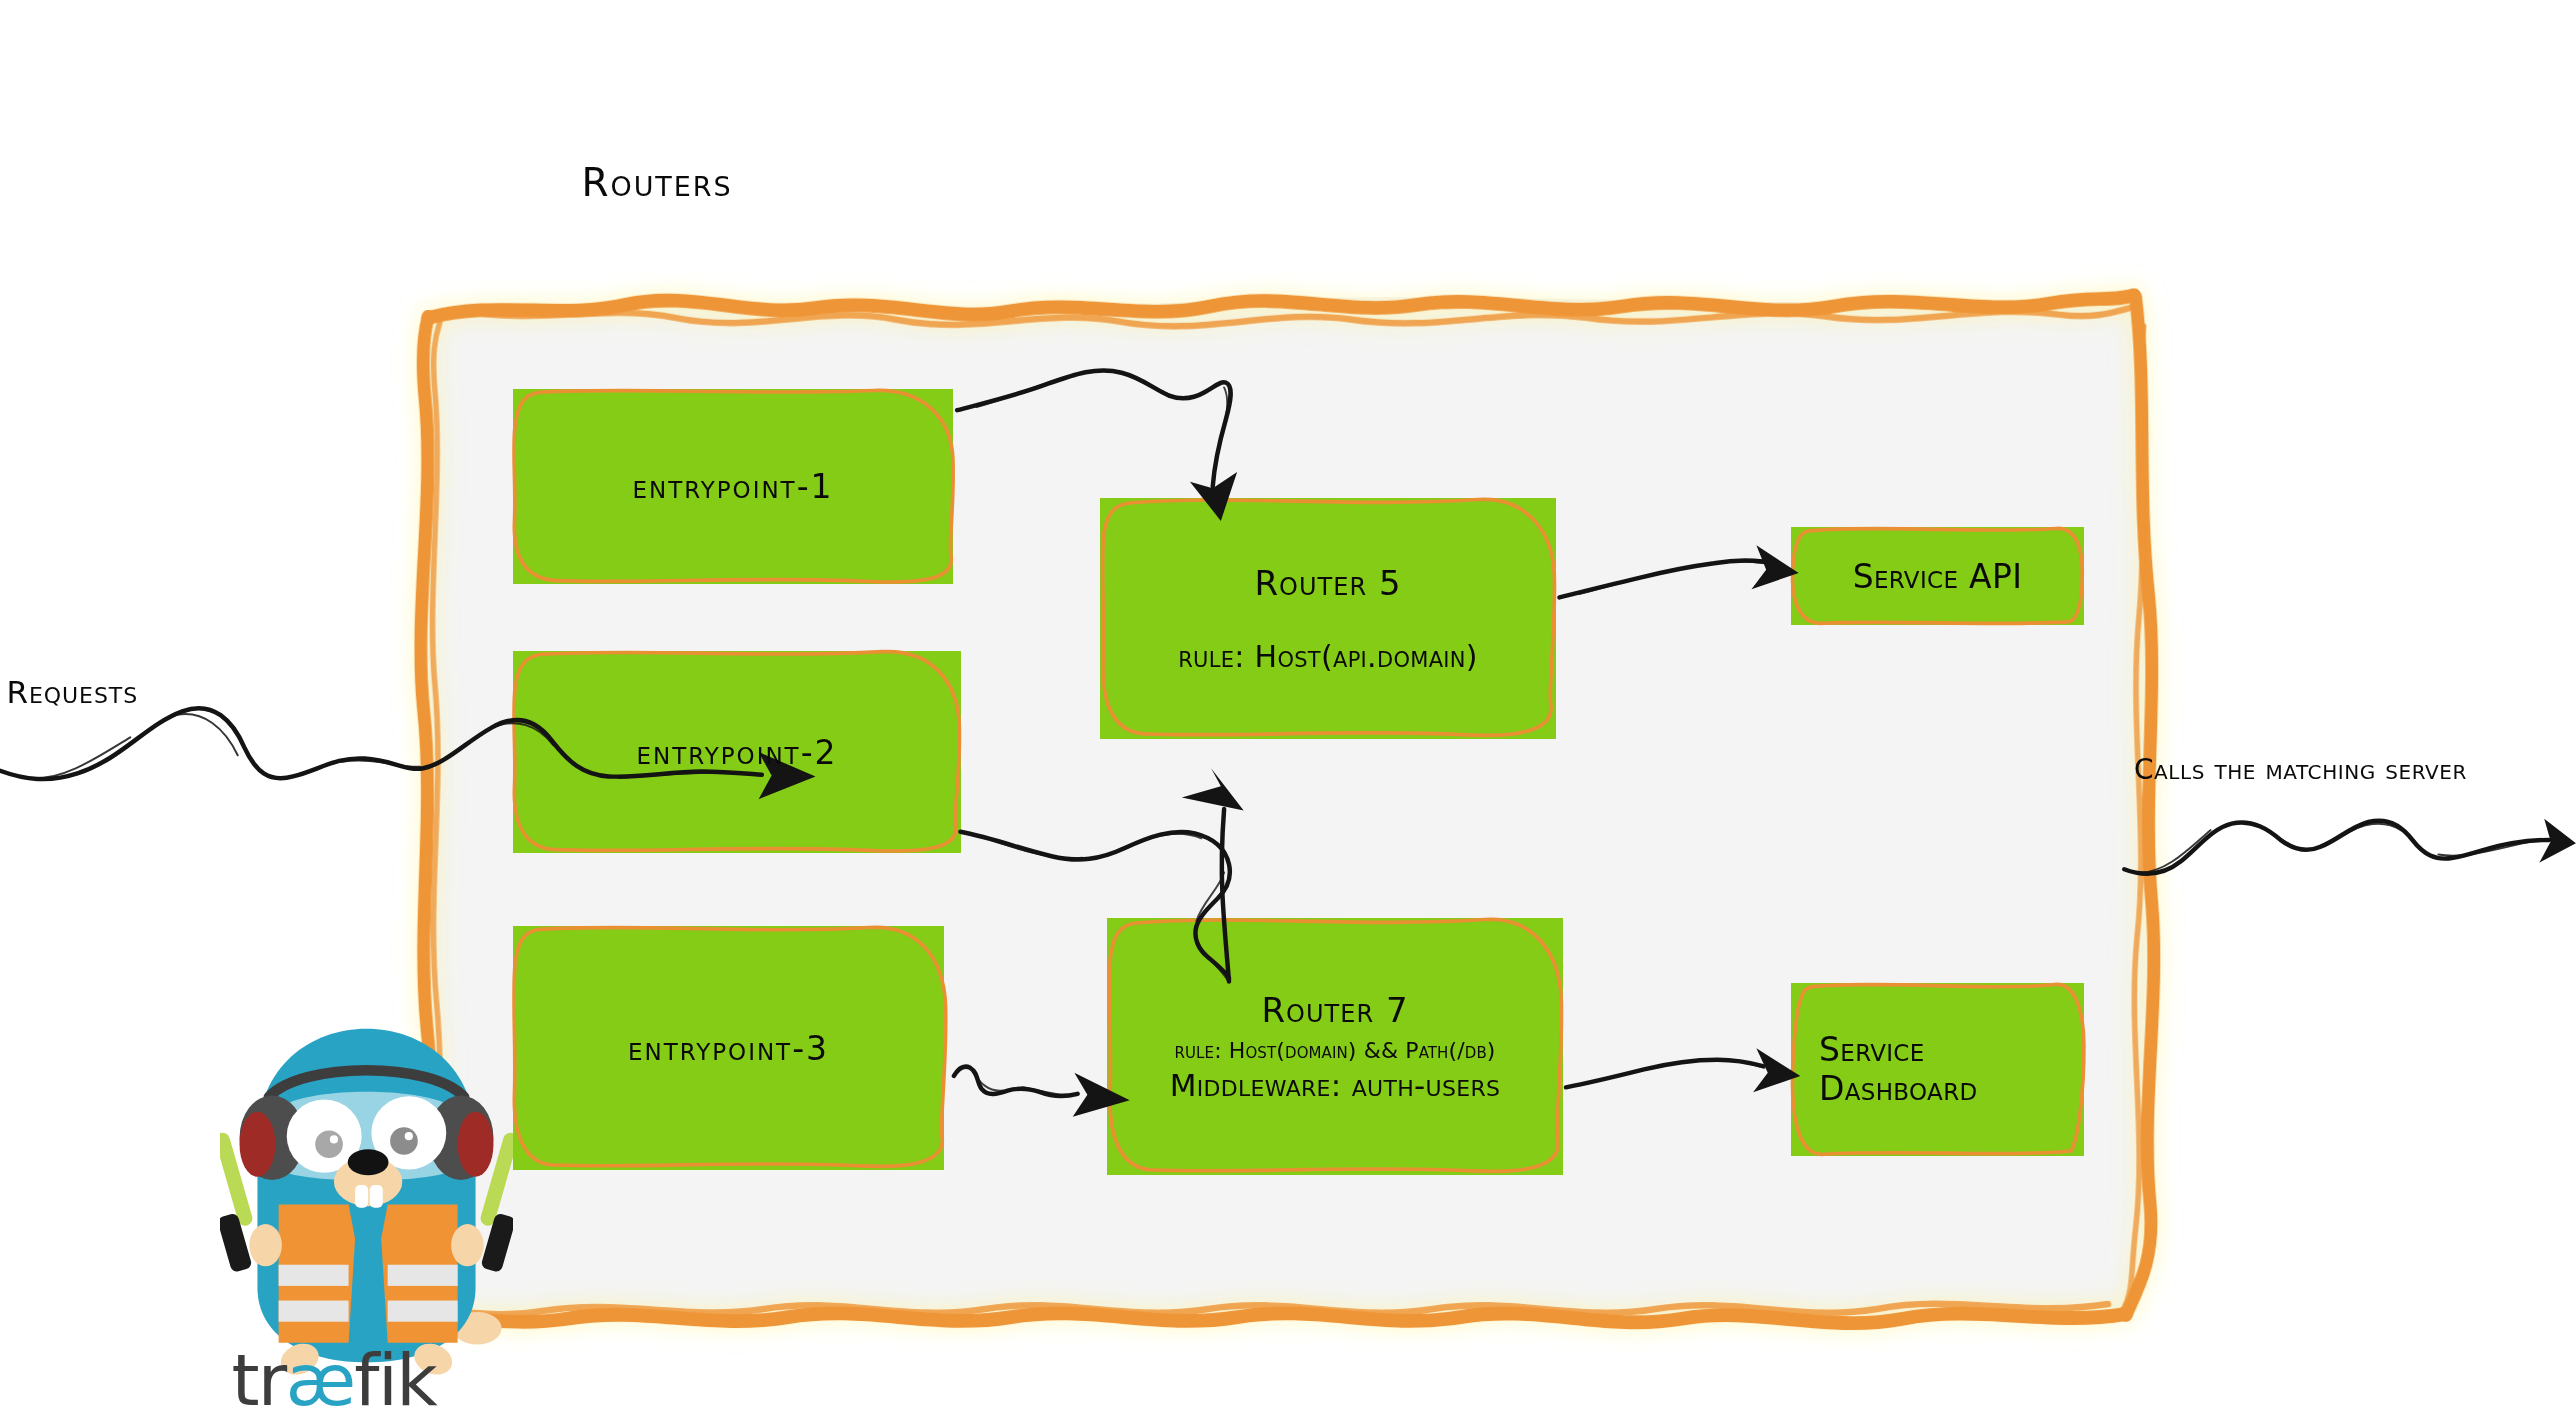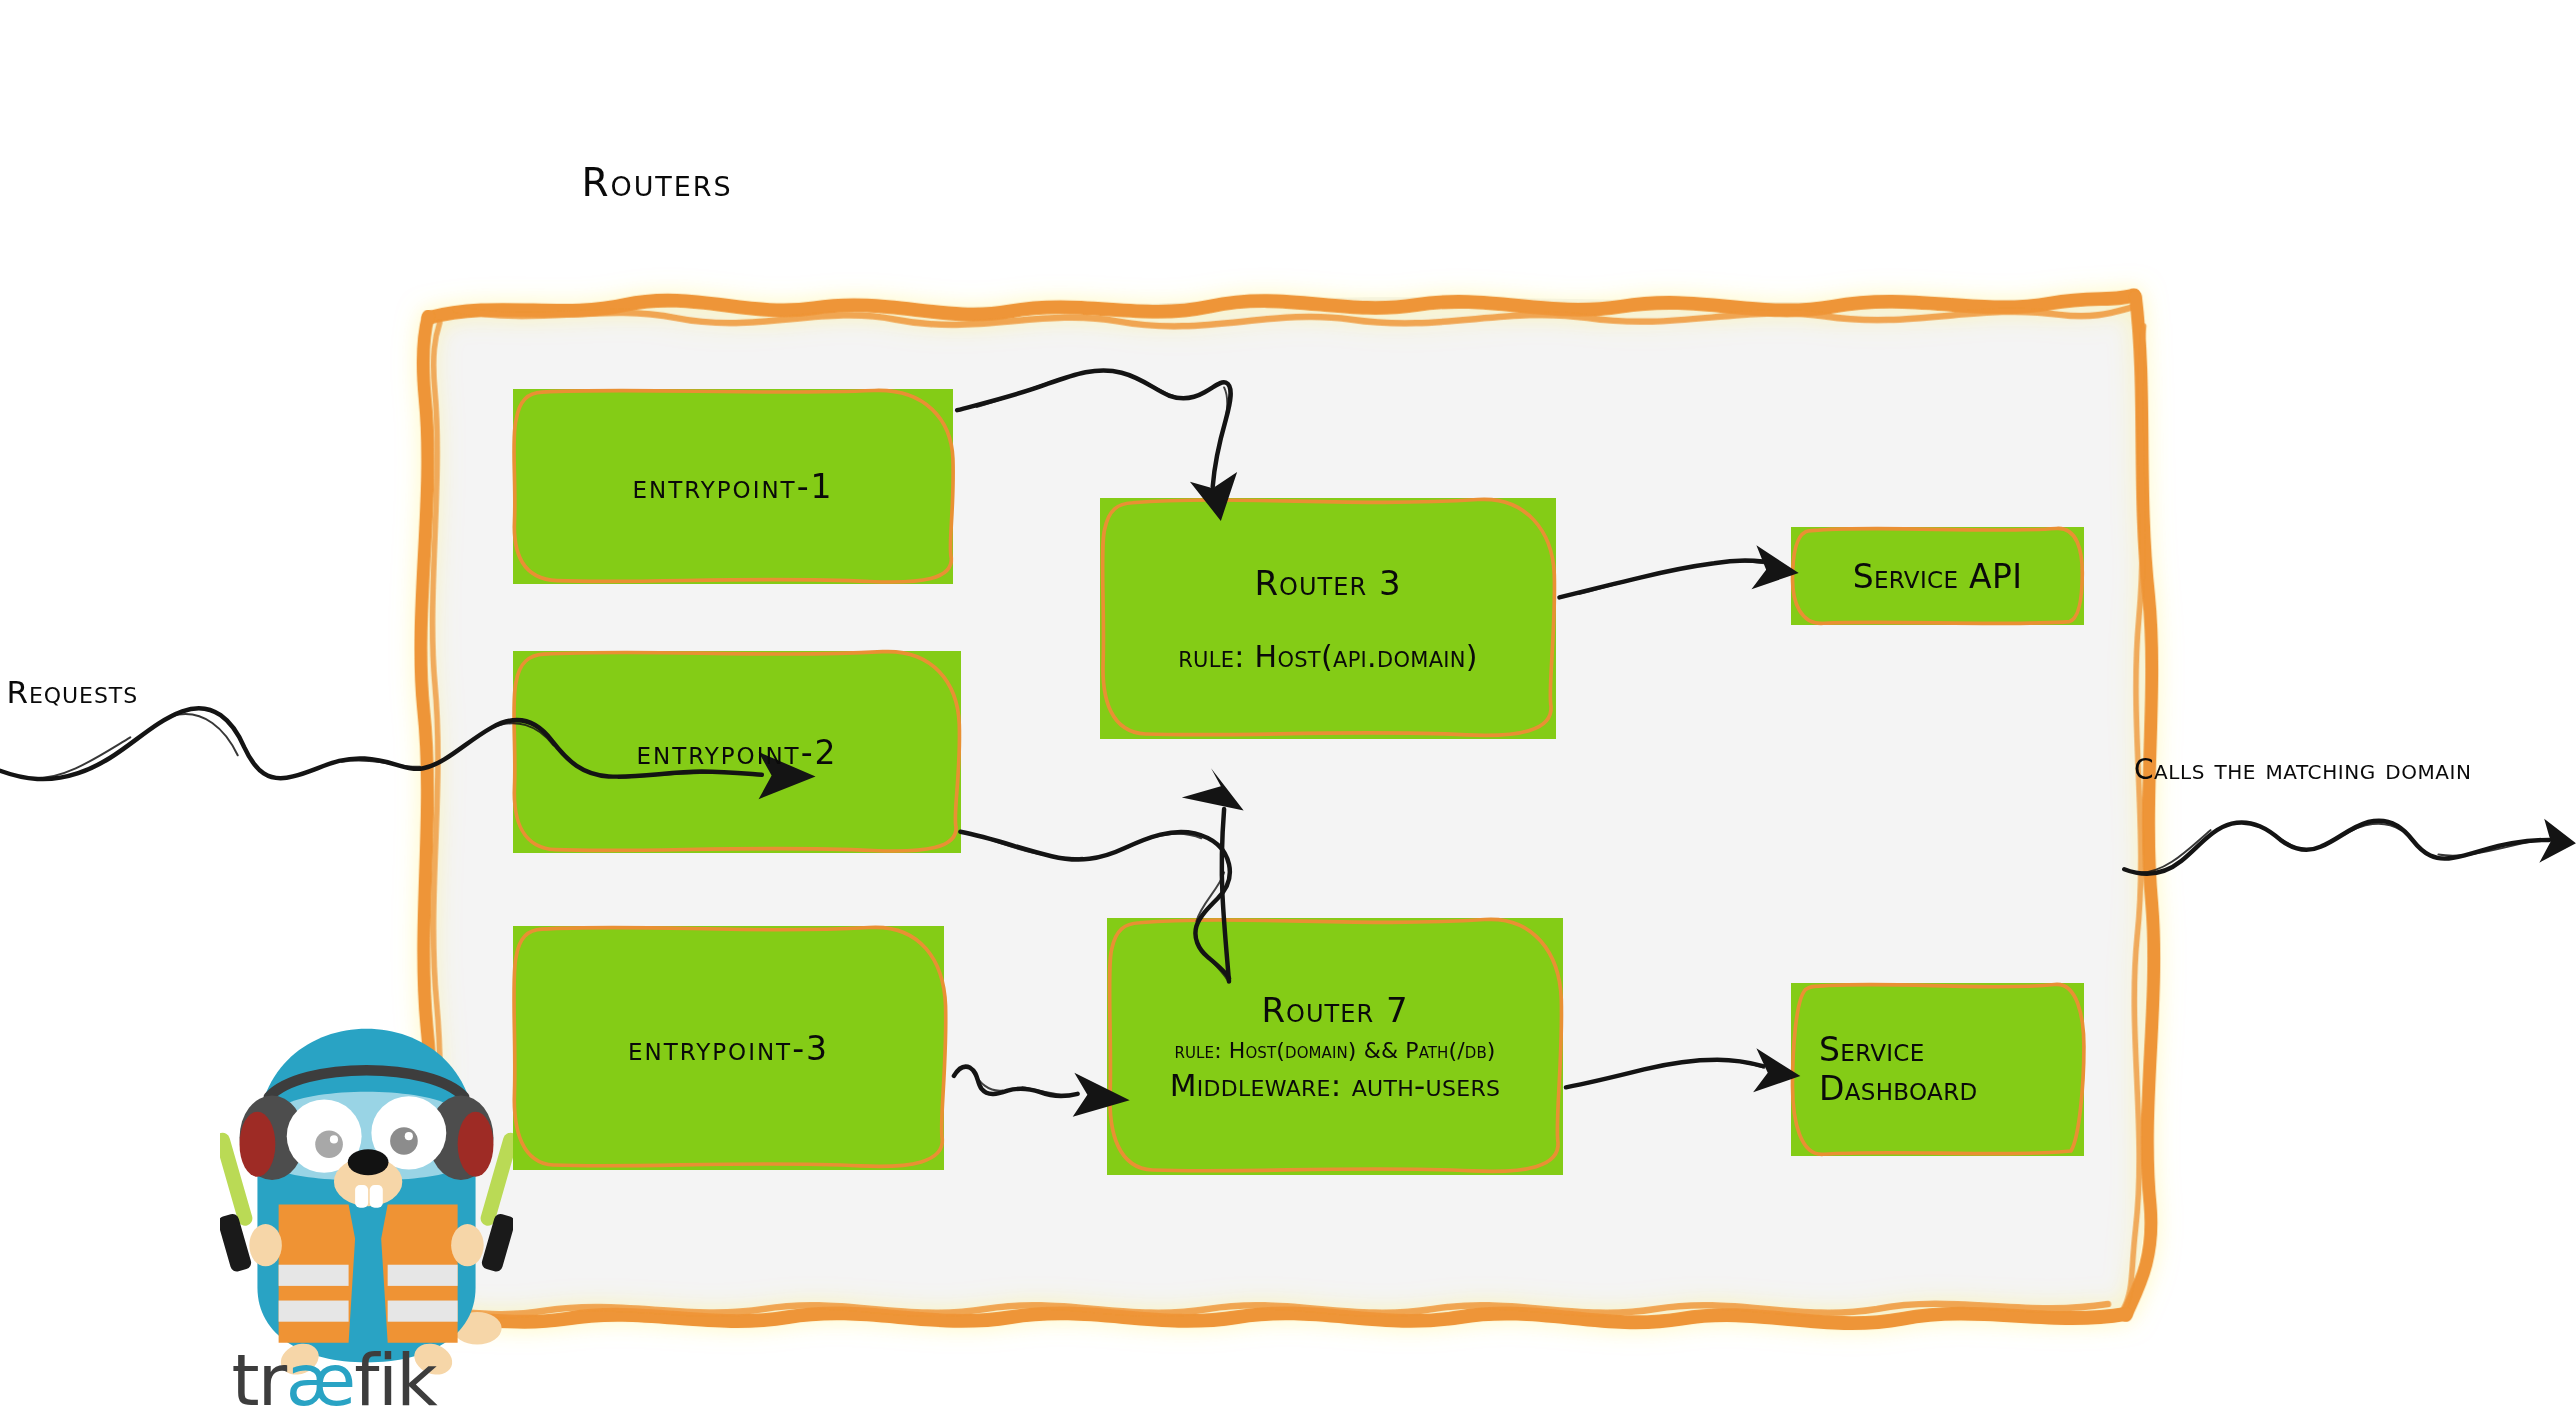--- a/index.html
+++ b/index.html
@@ -192,21 +192,21 @@
   <div class="node-label hand ep">entrypoint-3</div>
 </div>
 
 <div class="node" id="router1">
   <svg class="node-frame" viewBox="0 0 572 308" preserveAspectRatio="none" aria-hidden="true">
     <path d="M46,12 C170,2 320,18 470,8 C530,4 562,48 564,100
              C566,166 556,244 560,262 C562,292 520,300 456,297
              C310,290 180,300 62,296 C20,294 8,254 10,206
              C12,146 6,64 12,44 C17,20 28,13 46,12 Z" fill="none" stroke="#e99033" stroke-width="4.5" stroke-linecap="round"></path>
   </svg>
-  <div class="node-label hand router-title">Router 3</div>
+  <div class="node-label hand router-title">Router 5</div>
   <div class="node-label hand router-rule">rule: Host(api.domain)</div>
 </div>
 
 <div class="node" id="router2">
   <svg class="node-frame" viewBox="0 0 572 328" preserveAspectRatio="none" aria-hidden="true">
     <path d="M46,12 C170,2 320,18 470,8 C530,4 562,50 564,106
              C566,178 556,262 560,282 C562,312 520,320 456,317
              C310,310 180,320 62,316 C20,314 8,270 10,220
              C12,156 6,64 12,44 C17,20 28,13 46,12 Z" fill="none" stroke="#e99033" stroke-width="4.5" stroke-linecap="round"></path>
   </svg>
@@ -228,21 +228,21 @@
   <svg class="node-frame" viewBox="0 0 372 224" preserveAspectRatio="none" aria-hidden="true">
     <path d="M40,10 C120,3 250,16 330,8 C358,5 366,48 366,84
              C366,134 360,196 350,212 C270,220 130,210 46,216
              C18,218 8,176 8,132 C8,88 12,26 24,14 C30,10 34,10 40,10 Z" fill="none" stroke="#e99033" stroke-width="4.5" stroke-linecap="round"></path>
   </svg>
   <div class="node-label hand">Service</div>
   <div class="node-label hand">Dashboard</div>
 </div>
 
 <div id="requests-label" class="hand">Requests</div>
-<div id="calls-label" class="hand">Calls the matching domain</div>
+<div id="calls-label" class="hand">Calls the matching server</div>
 
 <svg id="arrows" viewBox="0 0 3165 1730" aria-hidden="true">
   <g fill="none" stroke="#141414" stroke-width="5.5" stroke-linecap="round" stroke-linejoin="round">
 
     <path d="M0,947 C30,958 60,962 96,950 C150,932 180,890 224,874
          C262,860 286,886 300,918 C314,948 330,962 360,954
          C392,946 412,930 448,932 C482,934 500,948 520,944
          C548,938 572,912 604,894 C636,876 660,886 678,910
          C698,936 716,952 748,954 C786,956 822,948 862,948
          C890,948 910,950 936,952"></path>

